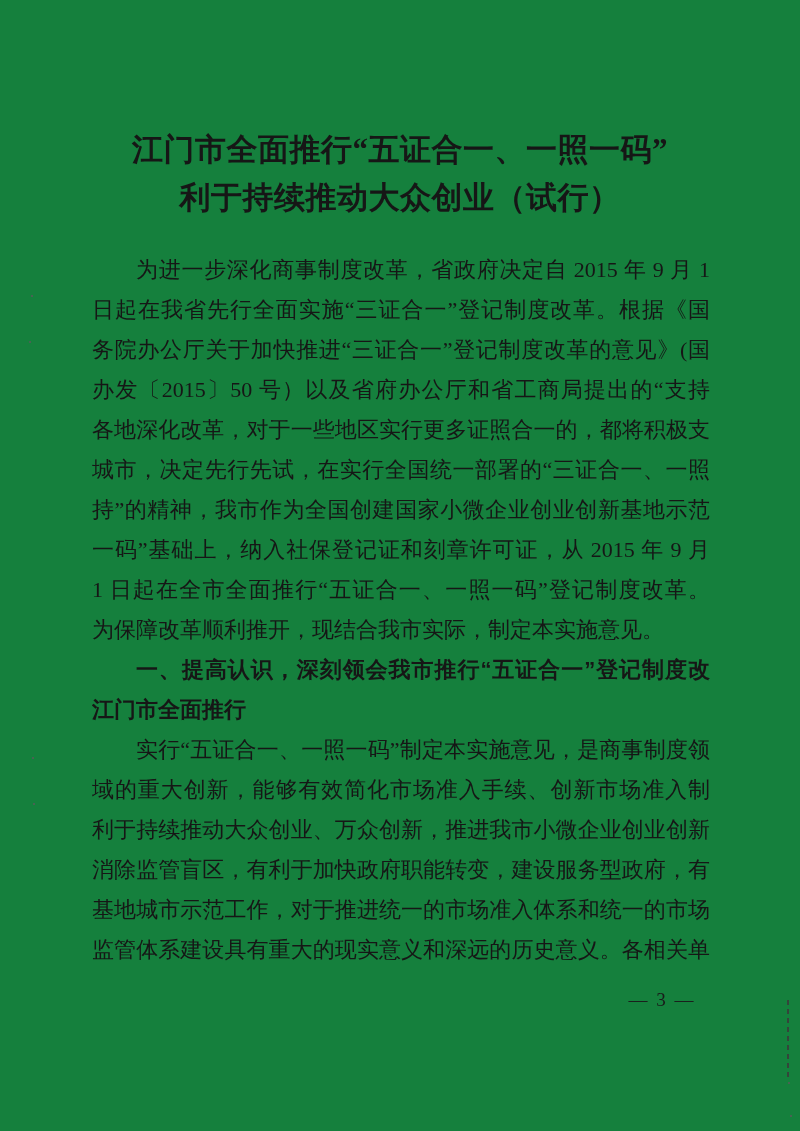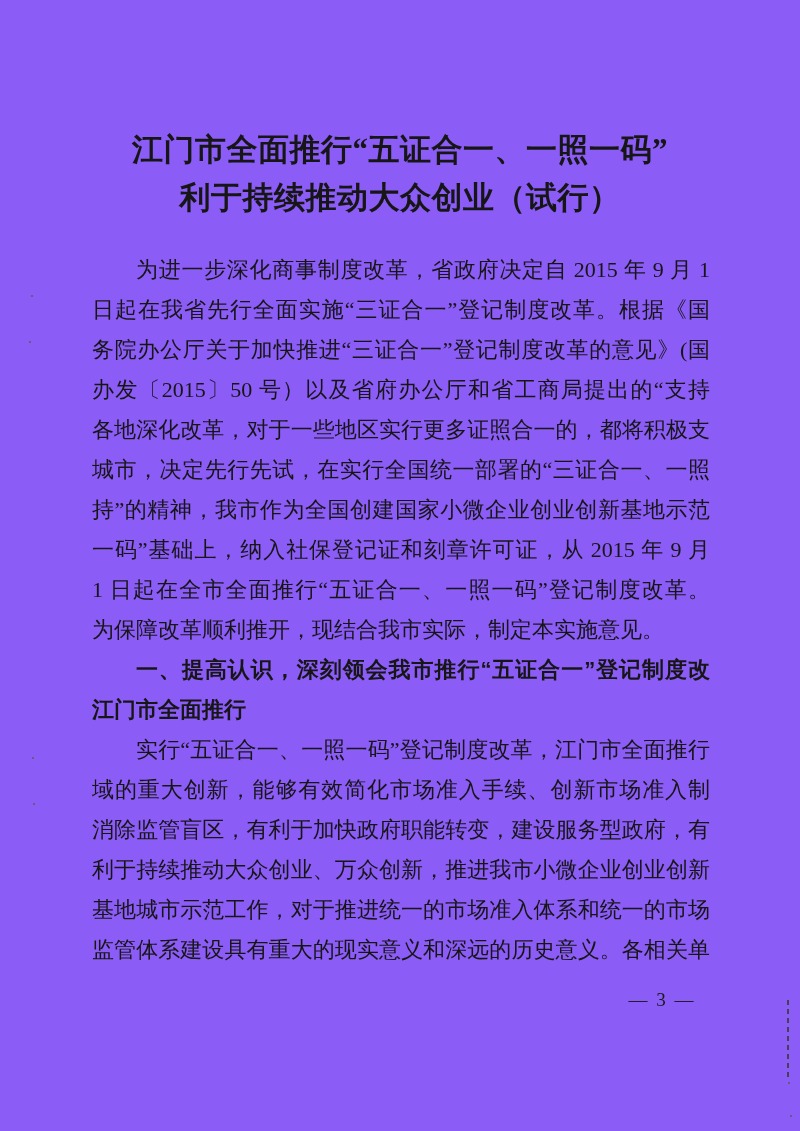--- a/index.html
+++ b/index.html
@@ -4,21 +4,21 @@
 <style>
   html, body {
     margin: 0;
     padding: 0;
     background: #ffffff;
   }
   .page {
     position: relative;
     width: 800px;
     height: 1131px;
-    background: #8b5cf6;
+    background: #15803d;
     overflow: hidden;
     font-family: "Liberation Serif", "DejaVu Serif", serif;
     color: #161616;
   }
   .doc-title {
     position: absolute;
     top: 126px;
     left: 0;
     width: 800px;
     margin: 0;
@@ -113,24 +113,24 @@
     <div class="line just">各地深化改革，对于一些地区实行更多证照合一的，都将积极支</div>
     <div class="line just">城市，决定先行先试，在实行全国统一部署的“三证合一、一照</div>
     <div class="line just">持”的精神，我市作为全国创建国家小微企业创业创新基地示范</div>
     <div class="line just">一码”基础上，纳入社保登记证和刻章许可证，从 2015 年 9 月</div>
     <div class="line just">1 日起在全市全面推行“五证合一、一照一码”登记制度改革。</div>
     <div class="line">为保障改革顺利推开，现结合我市实际，制定本实施意见。</div>
 
     <div class="line heading-line indent just">一、提高认识，深刻领会我市推行“五证合一”登记制度改</div>
     <div class="line heading-line">江门市全面推行</div>
 
-    <div class="line indent just">实行“五证合一、一照一码”登记制度改革，江门市全面推行</div>
+    <div class="line indent just">实行“五证合一、一照一码”制定本实施意见，是商事制度领</div>
     <div class="line just">域的重大创新，能够有效简化市场准入手续、创新市场准入制度、</div>
+    <div class="line just">利于持续推动大众创业、万众创新，推进我市小微企业创业创新</div>
     <div class="line just">消除监管盲区，有利于加快政府职能转变，建设服务型政府，有</div>
-    <div class="line just">利于持续推动大众创业、万众创新，推进我市小微企业创业创新</div>
     <div class="line just">基地城市示范工作，对于推进统一的市场准入体系和统一的市场</div>
     <div class="line just">监管体系建设具有重大的现实意义和深远的历史意义。各相关单</div>
   </div>
 
   <div class="page-number">— 3 —</div>
 
   <span class="speck speck-1"></span>
   <span class="speck speck-2"></span>
   <span class="speck speck-3"></span>
   <span class="speck speck-4"></span>

